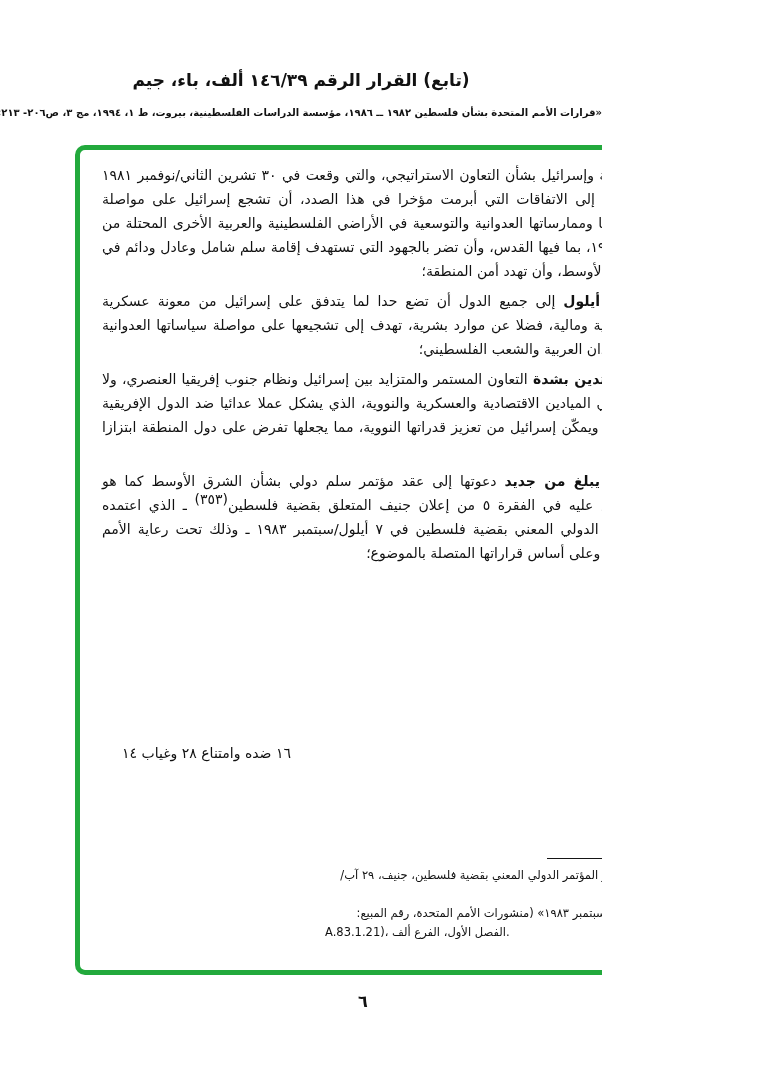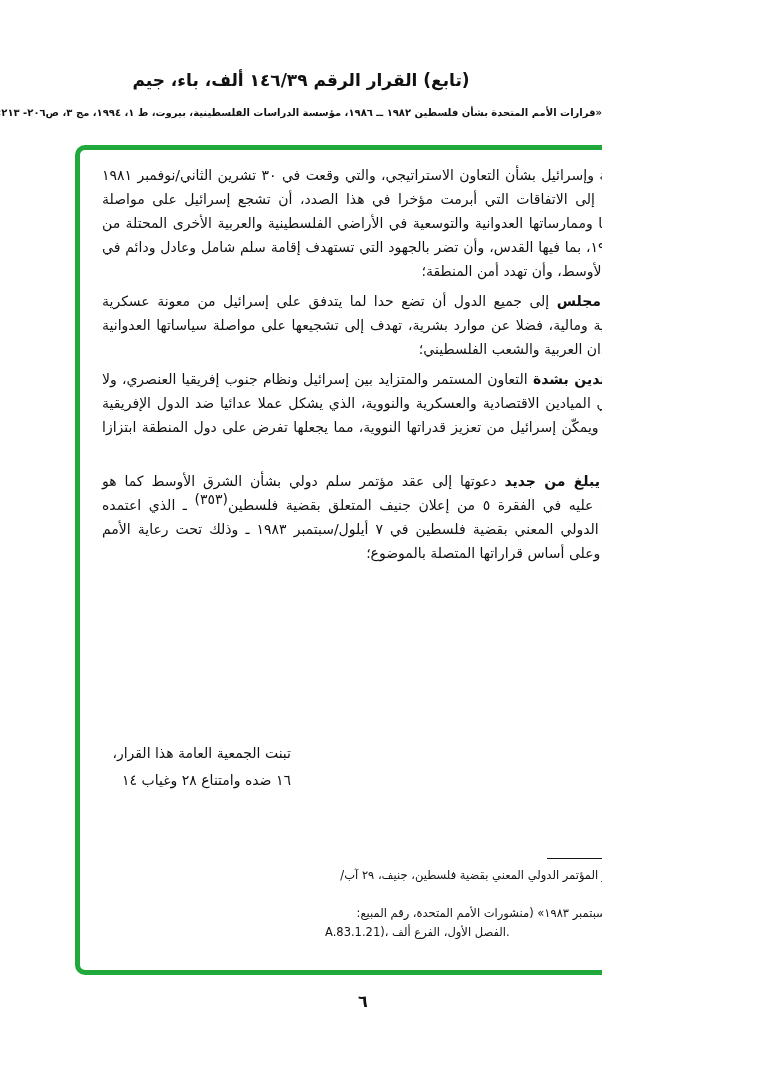--- a/index.html
+++ b/index.html
@@ -47,30 +47,29 @@
   <div class="hdr">
     <div class="hdr-title">(تابع) القرار الرقم ١٤٦/٣٩ ألف، باء، جيم</div>
     <div class="hdr-sub">«قرارات الأمم المتحدة بشأن فلسطين ١٩٨٢ ــ ١٩٨٦، مؤسسة الدراسات الفلسطينية، بيروت، ط ١، ١٩٩٤، مج ٣، ص٢٠٦- ٢١٣»</div>
   </div>
 
   <div class="frame" style="border-color: rgb(34, 169, 60);">
 
     <div class="body-copy">
       <p class="para cont"><span>الأميركية وإسرائيل بشأن التعاون الاستراتيجي، والتي وقعت في ٣٠ تشرين الثاني/نوفمبر ١٩٨١ بالإضافة إلى الاتفاقات التي أبرمت مؤخرا في هذا الصدد، أن تشجع إسرائيل على مواصلة سياساتها وممارساتها العدوانية والتوسعية في الأراضي الفلسطينية والعربية الأخرى المحتلة من سنة ١٩٦٧، بما فيها القدس، وأن تضر بالجهود التي تستهدف إقامة سلم شامل وعادل ودائم في الشرق الأوسط، وأن تهدد أمن المنطقة؛</span></p>
 
-      <p class="para"><span>١١ ـ </span><b>مجلس</b><span> إلى جميع الدول أن تضع حدا لما يتدفق على إسرائيل من معونة عسكرية واقتصادية ومالية، فضلا عن موارد بشرية، تهدف إلى تشجيعها على مواصلة سياساتها العدوانية ضد البلدان العربية والشعب الفلسطيني؛</span></p>
+      <p class="para"><span>١١ ـ </span><b>أيلول</b><span> إلى جميع الدول أن تضع حدا لما يتدفق على إسرائيل من معونة عسكرية واقتصادية ومالية، فضلا عن موارد بشرية، تهدف إلى تشجيعها على مواصلة سياساتها العدوانية ضد البلدان العربية والشعب الفلسطيني؛</span></p>
 
       <p class="para"><span>١٢ ـ </span><b>تدين بشدة</b><span> التعاون المستمر والمتزايد بين إسرائيل ونظام جنوب إفريقيا العنصري، ولا سيما في الميادين الاقتصادية والعسكرية والنووية، الذي يشكل عملا عدائيا ضد الدول الإفريقية والعربية ويمكّن إسرائيل من تعزيز قدراتها النووية، مما يجعلها تفرض على دول المنطقة ابتزازا نوويا؛</span></p>
 
       <p class="para"><span>١٣ ـ </span><b>يبلغ من جديد</b><span> دعوتها إلى عقد مؤتمر سلم دولي بشأن الشرق الأوسط كما هو منصوص عليه في الفقرة ٥ من إعلان جنيف المتعلق بقضية فلسطين</span><sup class="noteref">(٣٥٣)</sup><span> ـ الذي اعتمده المؤتمر الدولي المعني بقضية فلسطين في ٧ أيلول/سبتمبر ١٩٨٣ ـ وذلك تحت رعاية الأمم المتحدة وعلى أساس قراراتها المتصلة بالموضوع؛</span></p>
 
     </div>
 
     <div class="closing">
-      <div>تبنت الجمعية العامة هذا القرار،</div>
       <div>١٦ ضده وامتناع ٢٨ وغياب ١٤</div>
     </div>
 
     <div class="footnote">
       <div class="fn-rule"></div>
       <div class="fn-line1">(٣٥٣) «تقرير المؤتمر الدولي المعني بقضية فلسطين، جنيف، ٢٩ آب/أغسطس</div>
       <div class="fn-line2">ـ ٧ أيلول/سبتمبر ١٩٨٣» (منشورات الأمم المتحدة، رقم المبيع:</div>
       <div class="fn-line3">A.83.1.21)، الفصل الأول، الفرع ألف.</div>
     </div>
 

